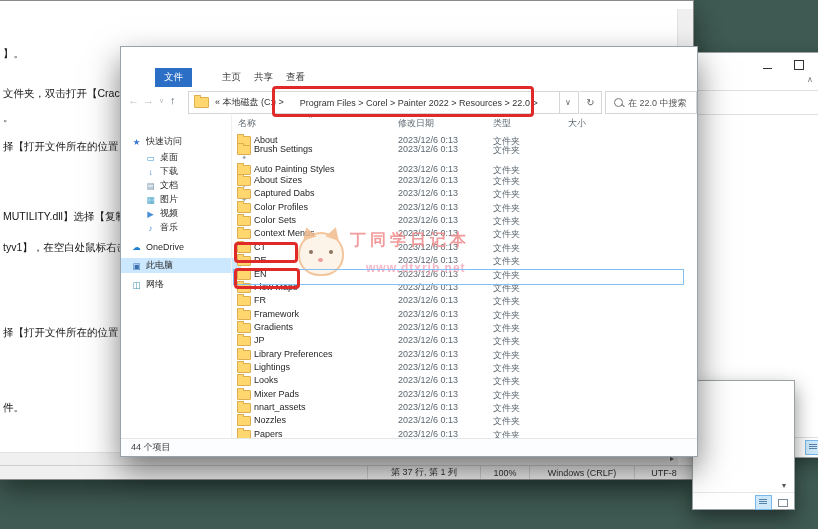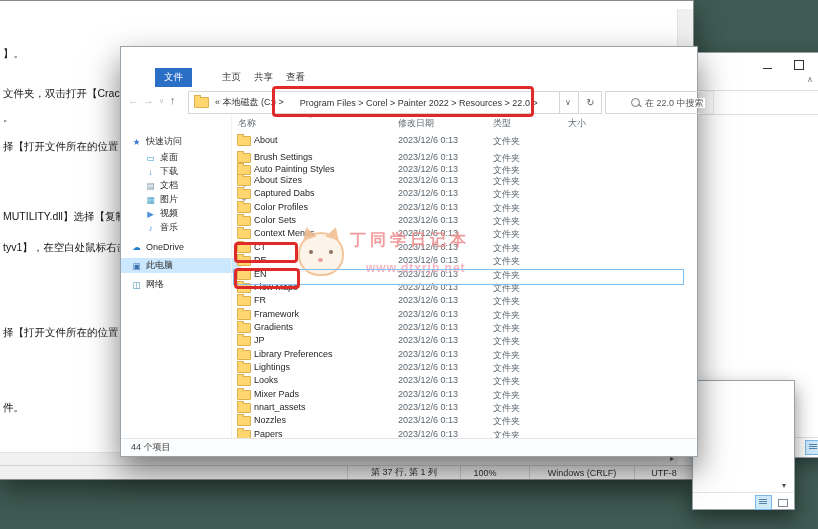--- a/index.html
+++ b/index.html
@@ -49,21 +49,21 @@
   #tabrow{position:absolute;left:0;top:21px;width:100%;height:19px;background:#fff;border-bottom:1px solid #e4e4e4;}
   #addrrow{position:absolute;left:0;top:40px;width:100%;height:28px;background:#fff;}
   .nav-ic{position:absolute;top:7px;font-size:11px;color:#b9bcbe;}
   .nav-ic.en{color:#5a6a74;}
   #addrbox{position:absolute;left:67px;top:4px;width:370px;height:21px;border:1px solid #d6d6d6;background:#fff;
            display:flex;align-items:center;font-size:9px;color:#333;white-space:nowrap;overflow:hidden;text-align:center;}
   #addr-drop{position:absolute;left:437px;top:4px;width:20px;height:21px;border:1px solid #d6d6d6;border-left:none;
              text-align:center;line-height:21px;font-size:8px;color:#666;}
   #addr-refresh{position:absolute;left:459px;top:4px;width:21px;height:21px;border:1px solid #d6d6d6;border-left:none;
              text-align:center;line-height:21px;font-size:10px;color:#666;}
-  #searchbox{position:absolute;left:484px;top:4px;width:90px;height:21px;border:1px solid #d6d6d6;display:flex;align-items:center;padding-left:17px;}
+  #searchbox{position:absolute;left:484px;top:4px;width:90px;height:21px;border:1px solid #d6d6d6;display:flex;align-items:center;}
   .mag{position:relative;width:7px;height:7px;border:1px solid #777;border-radius:50%;margin:0 5px 0 8px;flex:none;}
   .mag::after{content:'';position:absolute;left:6px;top:6px;width:4px;height:1px;background:#777;transform:rotate(45deg);}
   #searchbox input{border:none;outline:none;width:60px;font-size:9px;color:#444;font-family:inherit;padding:0;}
   #searchbox input::placeholder{color:#555;opacity:1;}
   #ex-body{position:absolute;left:0;top:68px;width:100%;height:323px;background:#fff;}
   #sidebar{position:absolute;left:0;top:0;width:110px;height:100%;}
   .sb-item{position:absolute;left:0;width:110px;height:15px;display:flex;align-items:center;font-size:9px;color:#2b2b2b;}
   .sb-item .ic{width:11px;text-align:center;margin-right:4px;font-size:8.5px;flex:none;}
   .sb-item .pin{position:absolute;right:8px;color:#9aa5ad;font-size:7px;}
   .sb-item.sel{background:#cce8ff;}
@@ -113,21 +113,21 @@
       </div>
     <div id="np-vscroll">
       <span class="arr">▾</span>
     </div>
     <div id="np-hscroll">
       <span class="arr">▸</span>
     </div>
     <div id="np-status">
       <div class="np-cell" style="width:96px;justify-content:center;">第 37 行, 第 1 列</div>
       <div class="np-cell" style="width:32px;justify-content:center;">100%</div>
-      <div class="np-cell" style="width:88px;justify-content:center;margin-left:20px;">Windows (CRLF)</div>
+      <div class="np-cell" style="width:88px;justify-content:center;">Windows (CRLF)</div>
       <div class="np-cell" style="width:42px;justify-content:center;">UTF-8</div>
     </div>
   </div>
 
   <div class="win" id="winA">
     <div class="cap-btn" style="left:63px;top:8px;">
         <div class="glyph-min"></div>
       </div>
     <div class="cap-btn" style="left:95px;top:5px;">
         <div class="glyph-max"></div>
@@ -238,21 +238,21 @@
               <span class="fname">About</span>
               <span class="fdate">2023/12/6 0:13</span>
               <span class="ftype">文件夹</span>
             </div>
             <div class="frow" style="top: 48px;">
               <div class="fold"></div>
               <span class="fname">Auto Painting Styles</span>
               <span class="fdate">2023/12/6 0:13</span>
               <span class="ftype">文件夹</span>
             </div>
-            <div class="frow" style="top: 36px;">
+            <div class="frow" style="top: 28px;">
               <div class="fold"></div>
               <span class="fname">Brush Settings</span>
               <span class="fdate">2023/12/6 0:13</span>
               <span class="ftype">文件夹</span>
             </div>
             <div class="frow" style="top: 59.05px;">
               <div class="fold"></div>
               <span class="fname">About Sizes</span>
               <span class="fdate">2023/12/6 0:13</span>
               <span class="ftype">文件夹</span>

